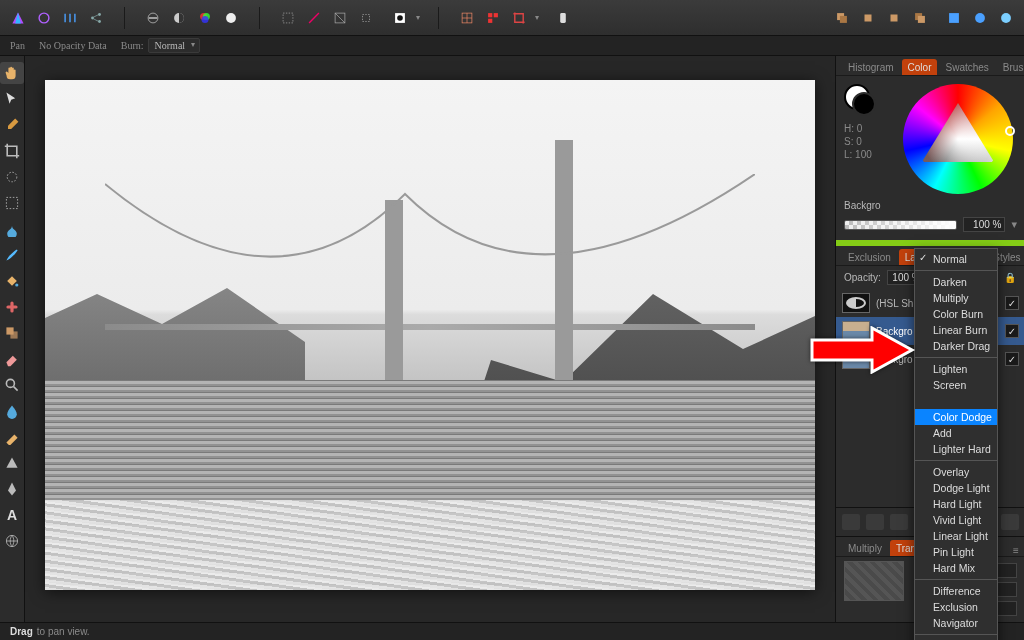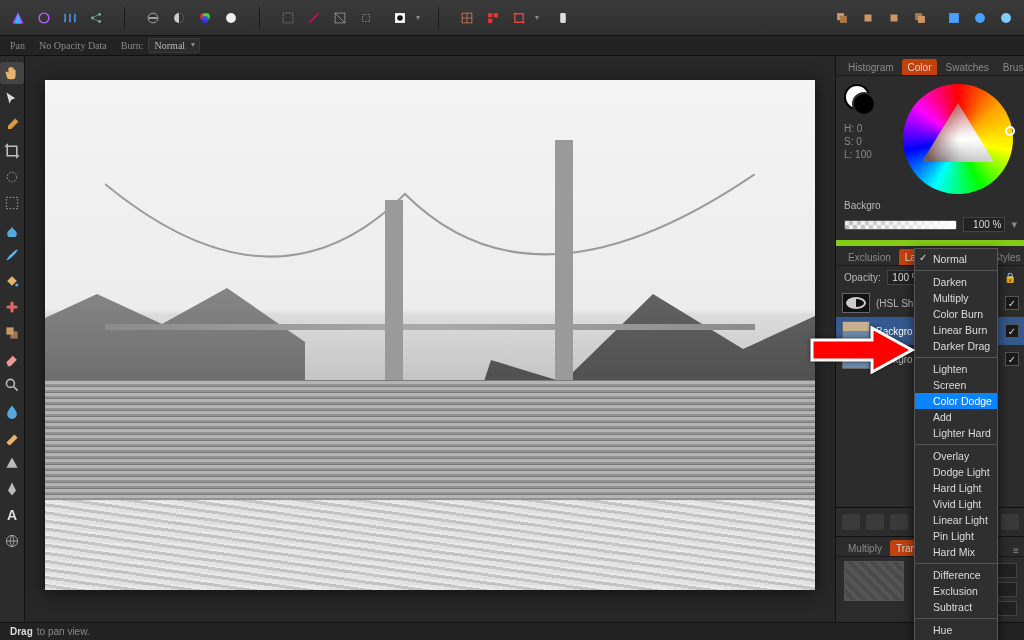--- a/index.html
+++ b/index.html
@@ -130,21 +130,21 @@
   #nav-panel input{ width:100%; background:#222; border:1px solid #444; color:#ccc; font-size:10px; padding:1px 3px;}
 
   
   #blend-menu{
     position:absolute; top:248px; right:26px; width:84px;
     background:#2f2f2f; border:1px solid #555; box-shadow:0 4px 12px rgba(0,0,0,.6);
     font-size:10.5px; z-index:40; padding:2px 0;
   }
   #blend-menu .item{ padding:2px 10px 2px 18px; position:relative; color:#ddd; white-space:nowrap;}
   #blend-menu .item.checked::before{ content:"✓"; position:absolute; left:4px; top:1px; font-size:10px;}
-  #blend-menu .item.highlight{ background:var(--accent-strong); color:#fff;}
+  #blend-menu .item.highlight{ background:var(--accent-strong); color:#fff;margin-top:16px;}
   #blend-menu hr{ border:none; border-top:1px solid #555; margin:3px 0;}
 
   
   #arrow{ position:absolute; top:326px; left:808px; z-index:50; }
   #arrow svg{ filter:drop-shadow(0 0 2px rgba(0,0,0,.6)); }
 
   
   #status-bar{ height:18px; background:#232323; border-top:1px solid #111;
     display:flex; align-items:center; padding:0 10px; font-size:10px; color:var(--text-dim);}
   #status-bar b{ color:#ddd; font-weight:600; margin-right:4px;}
@@ -568,21 +568,21 @@
     <div class="item">Overlay</div>
     <div class="item">Dodge Light</div>
     <div class="item">Hard Light</div>
     <div class="item">Vivid Light</div>
     <div class="item">Linear Light</div>
     <div class="item">Pin Light</div>
     <div class="item">Hard Mix</div>
     <hr>
     <div class="item">Difference</div>
     <div class="item">Exclusion</div>
-    <div class="item">Subtract</div>
+    <div class="item">Navigator</div>
     <hr>
     <div class="item">Hue</div>
     <div class="item">Saturation</div>
   </div>
 
 <div id="arrow">
   <svg width="110" height="48" viewBox="0 0 110 48">
     <path d="M4 14 h60 v-12 l40 22 -40 22 v-12 h-60 z" fill="#ff0000" stroke="#ffffff" stroke-width="3"></path>
   </svg>
 </div>

